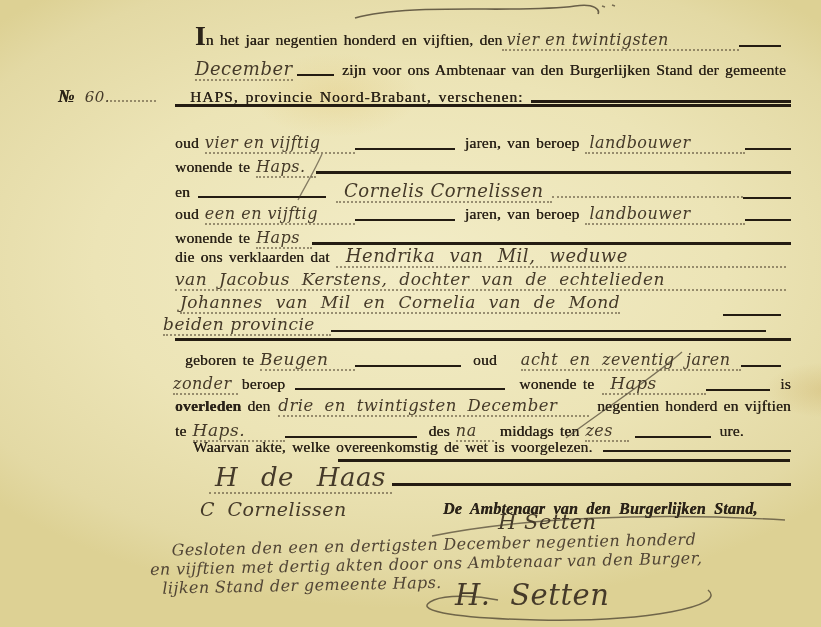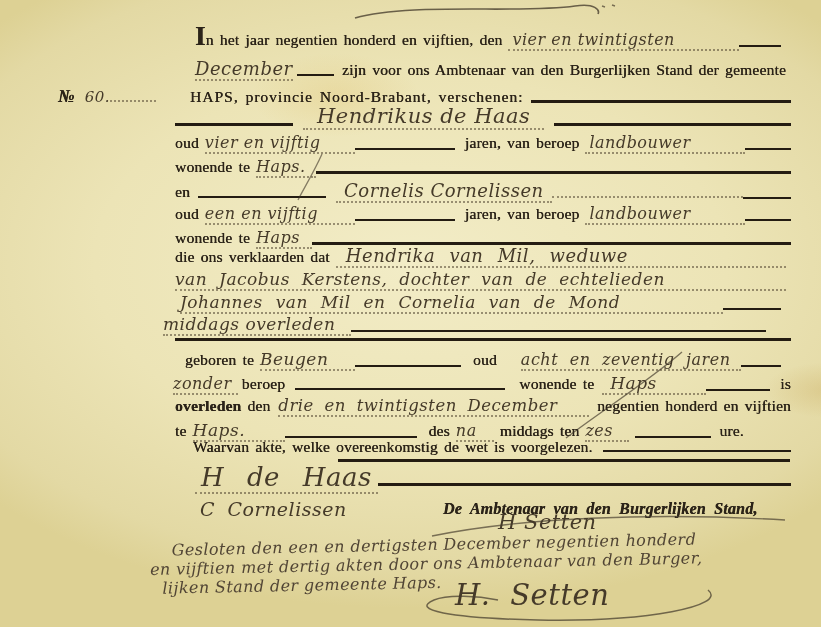--- a/index.html
+++ b/index.html
@@ -33,42 +33,41 @@
 <div class="paper">
 
   <svg class="sig-flourish" style="left:350px;top:0;" width="280" height="26" viewBox="0 0 280 26">
     <path d="M5 18 C 60 2, 170 14, 225 6 C 245 3, 250 10, 248 14" fill="none" stroke="#4a4030" stroke-width="1.6" opacity=".8"></path>
     <path d="M252 6 l3 1 M262 5 l3 1" stroke="#4a4030" stroke-width="1.5" opacity=".7"></path>
   </svg>
 
   <div class="row" style="left:195px;top:30px;right:40px;">
     <span class="pr dropcap">I</span>
       <span class="pr">n het jaar negentien honderd en vijftien, den</span>
-    <span class="hw dot grow" style="font-size:16px;margin-left:6px;padding-left:4px;">vier en twintigsten</span>
+    <span class="hw dot grow" style="font-size:16px;padding-left:4px;">vier en twintigsten</span>
     <span class="rule" style="width:42px;"></span>
   </div>
 
   <div class="row" style="left:195px;top:58px;right:35px;">
     <span class="hw dot" style="font-size:18px;">December</span>
     <span class="rule" style="width:50px;margin:0 8px 5px 4px;"></span>
     <span class="pr">zijn voor ons Ambtenaar van den Burgerlijken Stand der gemeente</span>
   </div>
 
   <div class="row" style="left:58px;top:86px;right:30px;">
     <span class="pr b" style="font-size:18px;font-style:italic;">№</span>
     <span class="hw" style="font-size:15px;margin-left:10px;">60.</span>
     <span class="dot" style="width:46px;align-self:flex-end;margin-bottom:5px;"></span>
     <span style="width:34px;"></span>
     <span class="pr" style="letter-spacing:1px;">HAPS, provincie Noord-Brabant, verschenen:</span>
     <span class="rule hv grow" style="margin-left:8px;"></span>
   </div>
 
   <div class="row" style="left:175px;top:104px;right:30px;">
     <span class="rule hv" style="width:118px;"></span>
-    <span class="hw dot" style="font-size:21px;margin:0 10px;padding:0 14px;">Hendrikus de Haas</span>
     <span class="rule hv grow"></span>
   </div>
 
   <div class="row" style="left:175px;top:133px;right:30px;">
     <span class="pr">oud</span>
     <span class="hw dot" style="font-size:16px;margin-left:6px;min-width:150px;">vier en vijftig</span>
     <span class="rule" style="width:100px;margin-right:10px;"></span>
     <span class="pr">jaren, van beroep</span>
     <span class="hw dot grow" style="font-size:16px;margin-left:6px;padding-left:4px;">landbouwer</span>
     <span class="rule" style="width:46px;"></span>
@@ -103,26 +102,26 @@
     <span class="rule hv grow"></span>
   </div>
 
   <div class="row" style="left:175px;top:245px;right:35px;">
     <span class="pr">die ons verklaarden dat</span>
     <span class="hw dot grow" style="font-size:18px;margin-left:6px;padding-left:10px;word-spacing:8px;">Hendrika van Mil, weduwe</span>
   </div>
   <div class="row" style="left:175px;top:269px;right:35px;">
     <span class="hw dot grow" style="font-size:17px;word-spacing:6px;">van Jacobus Kerstens, dochter van de echtelieden</span>
   </div>
-  <div class="row" style="left:180px;top:292px;right:40px;">
+  <div class="row" style="left:180px;top:292px;right:40px;flex-direction:column;">
     <span class="hw dot grow" style="font-size:17px;word-spacing:7px;">Johannes van Mil en Cornelia van de Mond</span>
     <span class="rule" style="width:58px;"></span>
   </div>
   <div class="row" style="left:163px;top:314px;right:55px;">
-    <span class="hw dot" style="font-size:17px;padding-right:16px;">middags overleden</span>
+    <span class="hw dot" style="font-size:17px;padding-right:16px;">beiden provincie</span>
     <span class="rule grow"></span>
   </div>
 
   <div class="row" style="left:175px;top:338px;right:30px;">
     <span class="rule hv grow"></span>
   </div>
 
   <div class="row" style="left:185px;top:349px;right:40px;">
     <span class="pr">geboren te</span>
     <span class="hw dot" style="font-size:17px;margin-left:6px;min-width:95px;">Beugen</span>
@@ -164,21 +163,21 @@
   <div class="row" style="left:193px;top:438px;right:30px;">
     <span class="pr">Waarvan akte, welke overeenkomstig de wet is voorgelezen.</span>
     <span class="rule grow" style="margin-left:10px;"></span>
   </div>
 
   <div class="row" style="left:338px;top:459px;width:452px;">
     <span class="rule hv grow"></span>
   </div>
 
   <div class="row" style="left:195px;top:462px;right:30px;">
-    <span class="hw dot" style="font-size:26px;word-spacing:14px;padding:0 6px;">H de Haas</span>
+    <span class="hw dot" style="font-size:26px;word-spacing:14px;padding:0 6px;margin-left:14px;">H de Haas</span>
     <span class="rule hv grow" style="margin-bottom:8px;"></span>
   </div>
 
   <div class="row" style="left:200px;top:498px;">
     <span class="hw" style="font-size:19px;word-spacing:6px;font-style:italic;">C Cornelissen</span>
   </div>
 
   <div class="row" style="left:443px;top:500px;">
     <span class="pr b" style="font-size:16px;font-style:italic;word-spacing:4px;">De Ambtenaar van den Burgerlijken Stand,</span>
   </div>

